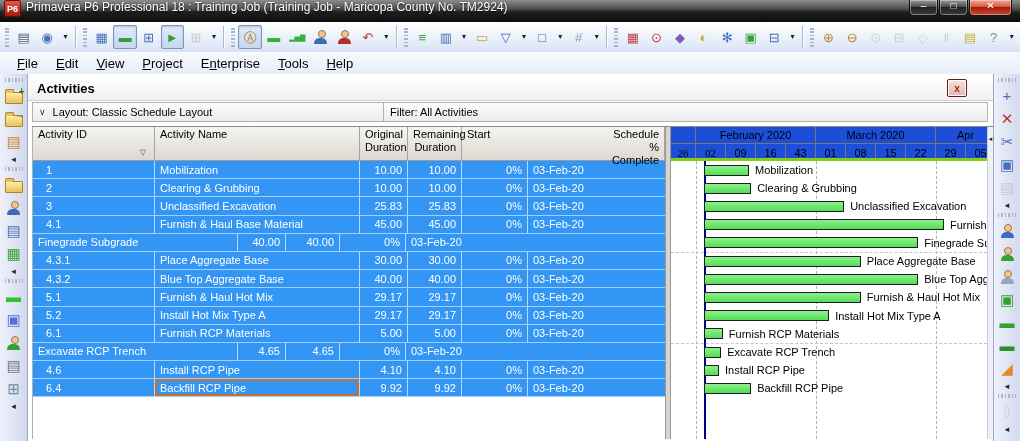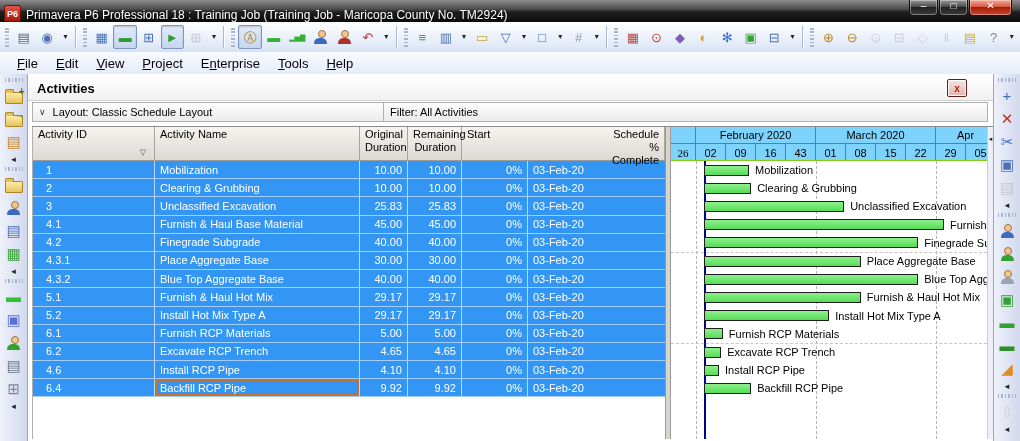--- a/index.html
+++ b/index.html
@@ -2,21 +2,21 @@
 <html><head>
 <meta charset="utf-8">
 <style>
   html,body{margin:0;padding:0}
   body{width:1020px;height:441px;position:relative;overflow:hidden;
        font-family:"Liberation Sans",sans-serif;background:#fff;font-size:11px}
 
   
   #titlebar{position:absolute;top:0;left:0;right:0;height:22px;
     background:linear-gradient(180deg,#8d8d8d 0%,#4f4f4f 40%,#1f1f1f 55%,#0c0c0c 100%);
-    display:flex;align-items:flex-end;color:#fff}
+    display:flex;align-items:flex-start;color:#fff}
   #p6logo{width:15px;height:15px;margin:0 5px 0 4px;background:linear-gradient(#e0574a,#a61708);
     border:1px solid #6e0d03;border-radius:2px;color:#fff;font-size:9px;font-weight:bold;
     display:flex;align-items:center;justify-content:center}
   #wtitle{font-size:12px;text-shadow:0 1px 2px #000;white-space:nowrap}
   #winbtns{position:absolute;right:8px;top:0;display:flex}
   .winbtn{height:15px;margin-left:1px;border:1px solid #141414;border-top:none;
     border-radius:0 0 4px 4px;color:#fff;font-size:10px;line-height:12px;text-align:center;
     background:linear-gradient(#9a9a9a,#4a4a4a 45%,#222 50%,#3a3a3a);
     box-shadow:inset 0 0 0 1px rgba(255,255,255,.35);width:27px}
   .winbtn.close{width:41px;background:linear-gradient(#f4a896,#d65a43 45%,#a81c06 50%,#c44a30)}
@@ -92,21 +92,21 @@
     border-bottom:1px solid rgba(255,255,255,.55)}
   .cell{box-sizing:border-box;border-right:1px solid rgba(255,255,255,.65);padding:2.5px 5px;
     white-space:nowrap;overflow:hidden}
   .cell.num{text-align:right}
   .cell.c-id{padding-left:13px}
   .cell.focus{box-shadow:inset 0 0 0 2px #c8702c}
 
   #splitter{width:4px;background:#d8d4cc;border-left:1px solid #9a9a9a;border-right:1px solid #9a9a9a}
 
   #gantt-pane{flex:1;display:flex;flex-direction:column;overflow:hidden;background:#fff}
-  #ghead{height:34px;border-bottom:1px solid #84cc16;box-sizing:border-box;overflow:hidden;background:#7dd3fc}
+  #ghead{height:34px;border-bottom:3px solid #84cc16;box-sizing:border-box;overflow:hidden;background:#1d4ed8}
   #mrow,#wrow{display:flex;height:17px;box-sizing:border-box}
   #mrow{border-bottom:1px solid #777}
   .mseg,.wseg{border-right:1px solid #777;box-sizing:border-box;display:flex;align-items:center;
     justify-content:center;flex:none;color:#000}
   #gbody{flex:1;position:relative;overflow:hidden;background:#fff}
   .vline{position:absolute;top:0;bottom:0;width:0;border-left:1px dashed #b5b5b5}
   .hline{position:absolute;left:0;right:0;height:0;border-top:1px dashed #c6c6c6}
   #startline{position:absolute;top:0;bottom:0;width:2px;background:#00008b}
   .gbar{position:absolute;height:11px;background:linear-gradient(#8df08d,#55dd55);
     border:1px solid #1e1e1e;box-sizing:border-box;z-index:2}
@@ -291,21 +291,20 @@
             </div>
             <div class="row">
               <div class="cell c-id" style="width: 122px;">4.1</div>
               <div class="cell c-nm" style="width: 205px;">Furnish &amp; Haul Base Material</div>
               <div class="cell num" style="width: 48px;">45.00</div>
               <div class="cell num" style="width: 54px;">45.00</div>
               <div class="cell num" style="width: 66px;">0%</div>
               <div class="cell c-st" style="width: 137px; border-right: none;">03-Feb-20</div>
             </div>
             <div class="row">
-              <div class="cell c-id" style="width: 122px;">4.2</div>
               <div class="cell c-nm" style="width: 205px;">Finegrade Subgrade</div>
               <div class="cell num" style="width: 48px;">40.00</div>
               <div class="cell num" style="width: 54px;">40.00</div>
               <div class="cell num" style="width: 66px;">0%</div>
               <div class="cell c-st" style="width: 137px; border-right: none;">03-Feb-20</div>
             </div>
             <div class="row">
               <div class="cell c-id" style="width: 122px;">4.3.1</div>
               <div class="cell c-nm" style="width: 205px;">Place Aggregate Base</div>
               <div class="cell num" style="width: 48px;">30.00</div>
@@ -339,21 +338,20 @@
             </div>
             <div class="row">
               <div class="cell c-id" style="width: 122px;">6.1</div>
               <div class="cell c-nm" style="width: 205px;">Furnish RCP Materials</div>
               <div class="cell num" style="width: 48px;">5.00</div>
               <div class="cell num" style="width: 54px;">5.00</div>
               <div class="cell num" style="width: 66px;">0%</div>
               <div class="cell c-st" style="width: 137px; border-right: none;">03-Feb-20</div>
             </div>
             <div class="row">
-              <div class="cell c-id" style="width: 122px;">6.2</div>
               <div class="cell c-nm" style="width: 205px;">Excavate RCP Trench</div>
               <div class="cell num" style="width: 48px;">4.65</div>
               <div class="cell num" style="width: 54px;">4.65</div>
               <div class="cell num" style="width: 66px;">0%</div>
               <div class="cell c-st" style="width: 137px; border-right: none;">03-Feb-20</div>
             </div>
             <div class="row">
               <div class="cell c-id" style="width: 122px;">4.6</div>
               <div class="cell c-nm" style="width: 205px;">Install RCP Pipe</div>
               <div class="cell num" style="width: 48px;">4.10</div>
@@ -377,21 +375,21 @@
       <div id="gantt-pane">
         <div id="ghead">
           <div id="mrow">
               <div class="mseg" style="width: 25px;"></div>
               <div class="mseg" style="width: 120px;">February 2020</div>
               <div class="mseg" style="width: 120px;">March 2020</div>
               <div class="mseg" style="width: 60px;">Apr</div>
             </div>
           <div id="wrow">
               <div class="wseg" style="width: 25px; font-family: Liberation Serif, serif;">26</div>
-              <div class="wseg" style="width: 30px;">02</div>
+              <div class="wseg" style="width: 30px; font-family: Liberation Serif, serif;">02</div>
               <div class="wseg" style="width: 30px;">09</div>
               <div class="wseg" style="width: 30px;">16</div>
               <div class="wseg" style="width: 30px;">43</div>
               <div class="wseg" style="width: 30px;">01</div>
               <div class="wseg" style="width: 30px;">08</div>
               <div class="wseg" style="width: 30px;">15</div>
               <div class="wseg" style="width: 30px;">22</div>
               <div class="wseg" style="width: 30px;">29</div>
               <div class="wseg" style="width: 30px;">05</div>
             </div>

